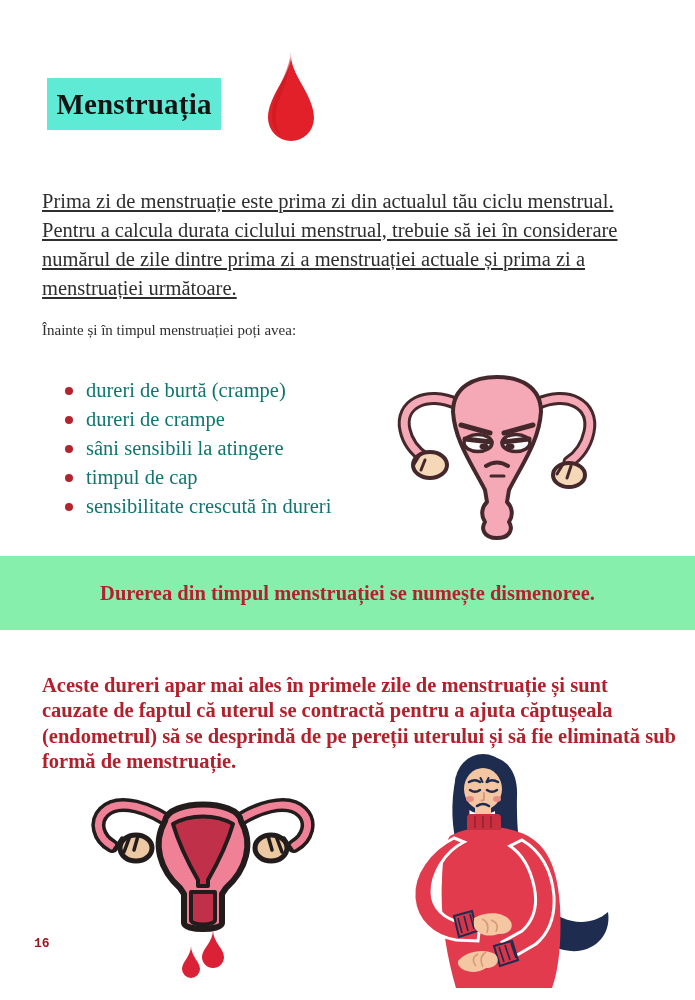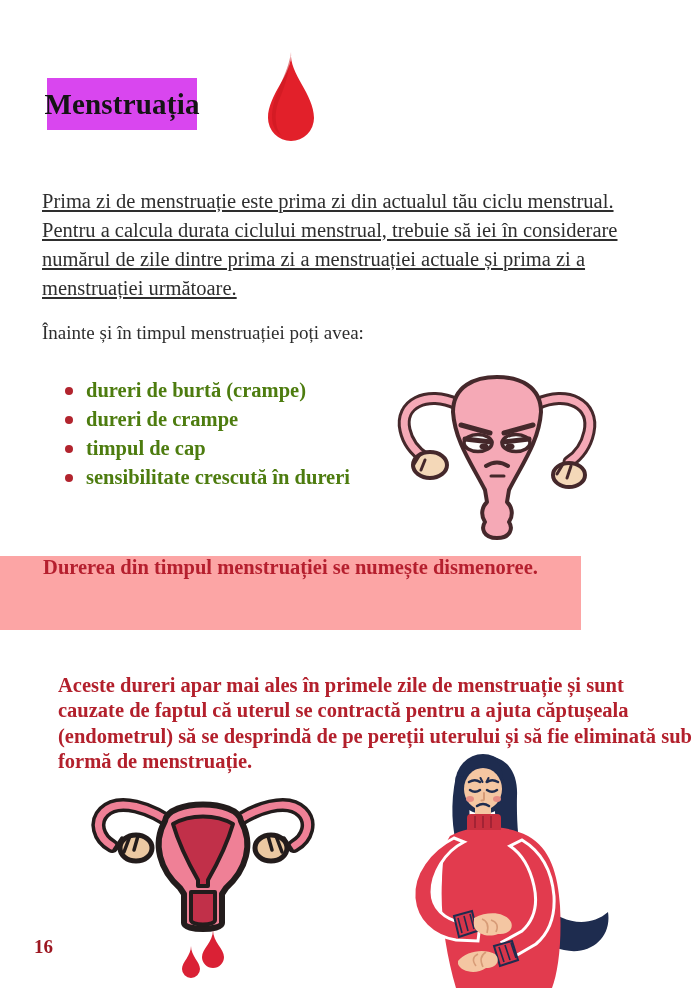--- a/index.html
+++ b/index.html
@@ -5,65 +5,65 @@
   html,body { margin:0; padding:0; }
   .page {
     position:relative;
     width:695px; height:1000px;
     background:#ffffff;
     overflow:hidden;
     font-family:"Liberation Serif", serif;
   }
   .title-block {
     position:absolute; left:47px; top:78px;
-    width:150px; height:52px;
-    background:#d946ef;
+    width:174px; height:52px;
+    background:#5eead4;
     display:flex; align-items:center; justify-content:center;
   }
   .title-block h1 {
     margin:0; font-size:29px; font-weight:bold; color:#141414;
     letter-spacing:0.2px;
   }
   .blood-drop { position:absolute; left:260px; top:50px; }
   .intro-para {
     position:absolute; left:42px; top:166px; width:622px;
     font-size:20.5px; line-height:29px; color:#2e2e2e;text-decoration:underline;
   }
   .symptoms-heading {
     position:absolute; left:42px; top:314px; width:500px;
-    font-size:19px; color:#2e2e2e;margin-top:8px;
+    font-size:15px; color:#2e2e2e;margin-top:8px;
   }
   .symptoms-list {
     position:absolute; left:58px; top:376px; width:300px;
     margin:0; padding:0; list-style:none;
-    color:#4d7c0f; font-weight:bold; font-size:20.5px; line-height:29px;
+    color:#0f766e; font-weight:normal; font-size:20.5px; line-height:29px;
   }
   .symptoms-list li { position:relative; padding-left:28px; }
   .symptoms-list li::before {
     content:""; position:absolute; left:7px; top:11px;
     width:8px; height:8px; border-radius:50%; background:#b2242e;
   }
   .angry-uterus { position:absolute; left:383px; top:370px; }
   .banner {
-    position:absolute; left:0; top:556px; width:581px; height:74px;
-    background:#fca5a5;
-    display:flex; align-items:flex-start; justify-content:center;
+    position:absolute; left:0; top:556px; width:695px; height:74px;
+    background:#86efac;
+    display:flex; align-items:center; justify-content:center;
   }
   .banner p {
     margin:0; font-size:20.5px; font-weight:bold; color:#b51f2e;
   }
   .explanation {
     position:absolute; left:42px; top:652px; width:636px;
-    font-size:20.5px; font-weight:bold; line-height:25.5px; color:#b3202c;margin-left:16px;
+    font-size:20.5px; font-weight:bold; line-height:25.5px; color:#b3202c;
   }
   .uterus-bleeding { position:absolute; left:70px; top:786px; }
   .woman { position:absolute; left:392px; top:748px; }
   .page-number {
     position:absolute; left:34px; top:936px;
-    font-size:19px; font-weight:bold; color:#9c1620;
+    font-size:13px; font-weight:bold; color:#9c1620;font-family:Liberation Mono, monospace;
   }
 </style>
 </head>
 <body>
 
 <div class="page">
 
   <div class="title-block">
     <h1>Menstruația</h1>
   </div>
@@ -73,20 +73,21 @@
     <path d="M31 2 C28 26, 12 44, 12 68 A19 21 0 0 0 22 86 C14 78, 14 60, 20 48 C25 36, 30 20, 31 2 Z" fill="#c8171f" opacity="0.55"></path>
   </svg>
 
   <p class="intro-para">Prima zi de menstruație este prima zi din actualul tău ciclu menstrual. Pentru a calcula durata ciclului menstrual, trebuie să iei în considerare numărul de zile dintre prima zi a menstruației actuale și prima zi a menstruației următoare.</p>
 
   <p class="symptoms-heading">Înainte și în timpul menstruației poți avea:</p>
 
   <ul class="symptoms-list">
     <li><span>dureri de burtă (crampe)</span></li>
     <li><span>dureri de crampe</span></li>
+    <li><span>sâni sensibili la atingere</span></li>
     <li><span>timpul de cap</span></li>
     <li><span>sensibilitate crescută în dureri</span></li>
   </ul>
 
   <svg class="angry-uterus" width="228" height="176" viewBox="0 0 228 176">
 
     <path d="M74 34 C44 20, 16 34, 22 60 C25 74, 33 82, 42 88" fill="none" stroke="#45282b" stroke-width="13" stroke-linecap="round"></path>
     <path d="M74 34 C44 20, 16 34, 22 60 C25 74, 33 82, 42 88" fill="none" stroke="#f5a9b6" stroke-width="7" stroke-linecap="round"></path>
     <path d="M154 34 C184 20, 212 34, 206 62 C203 76, 195 86, 186 92" fill="none" stroke="#45282b" stroke-width="13" stroke-linecap="round"></path>
     <path d="M154 34 C184 20, 212 34, 206 62 C203 76, 195 86, 186 92" fill="none" stroke="#f5a9b6" stroke-width="7" stroke-linecap="round"></path>

